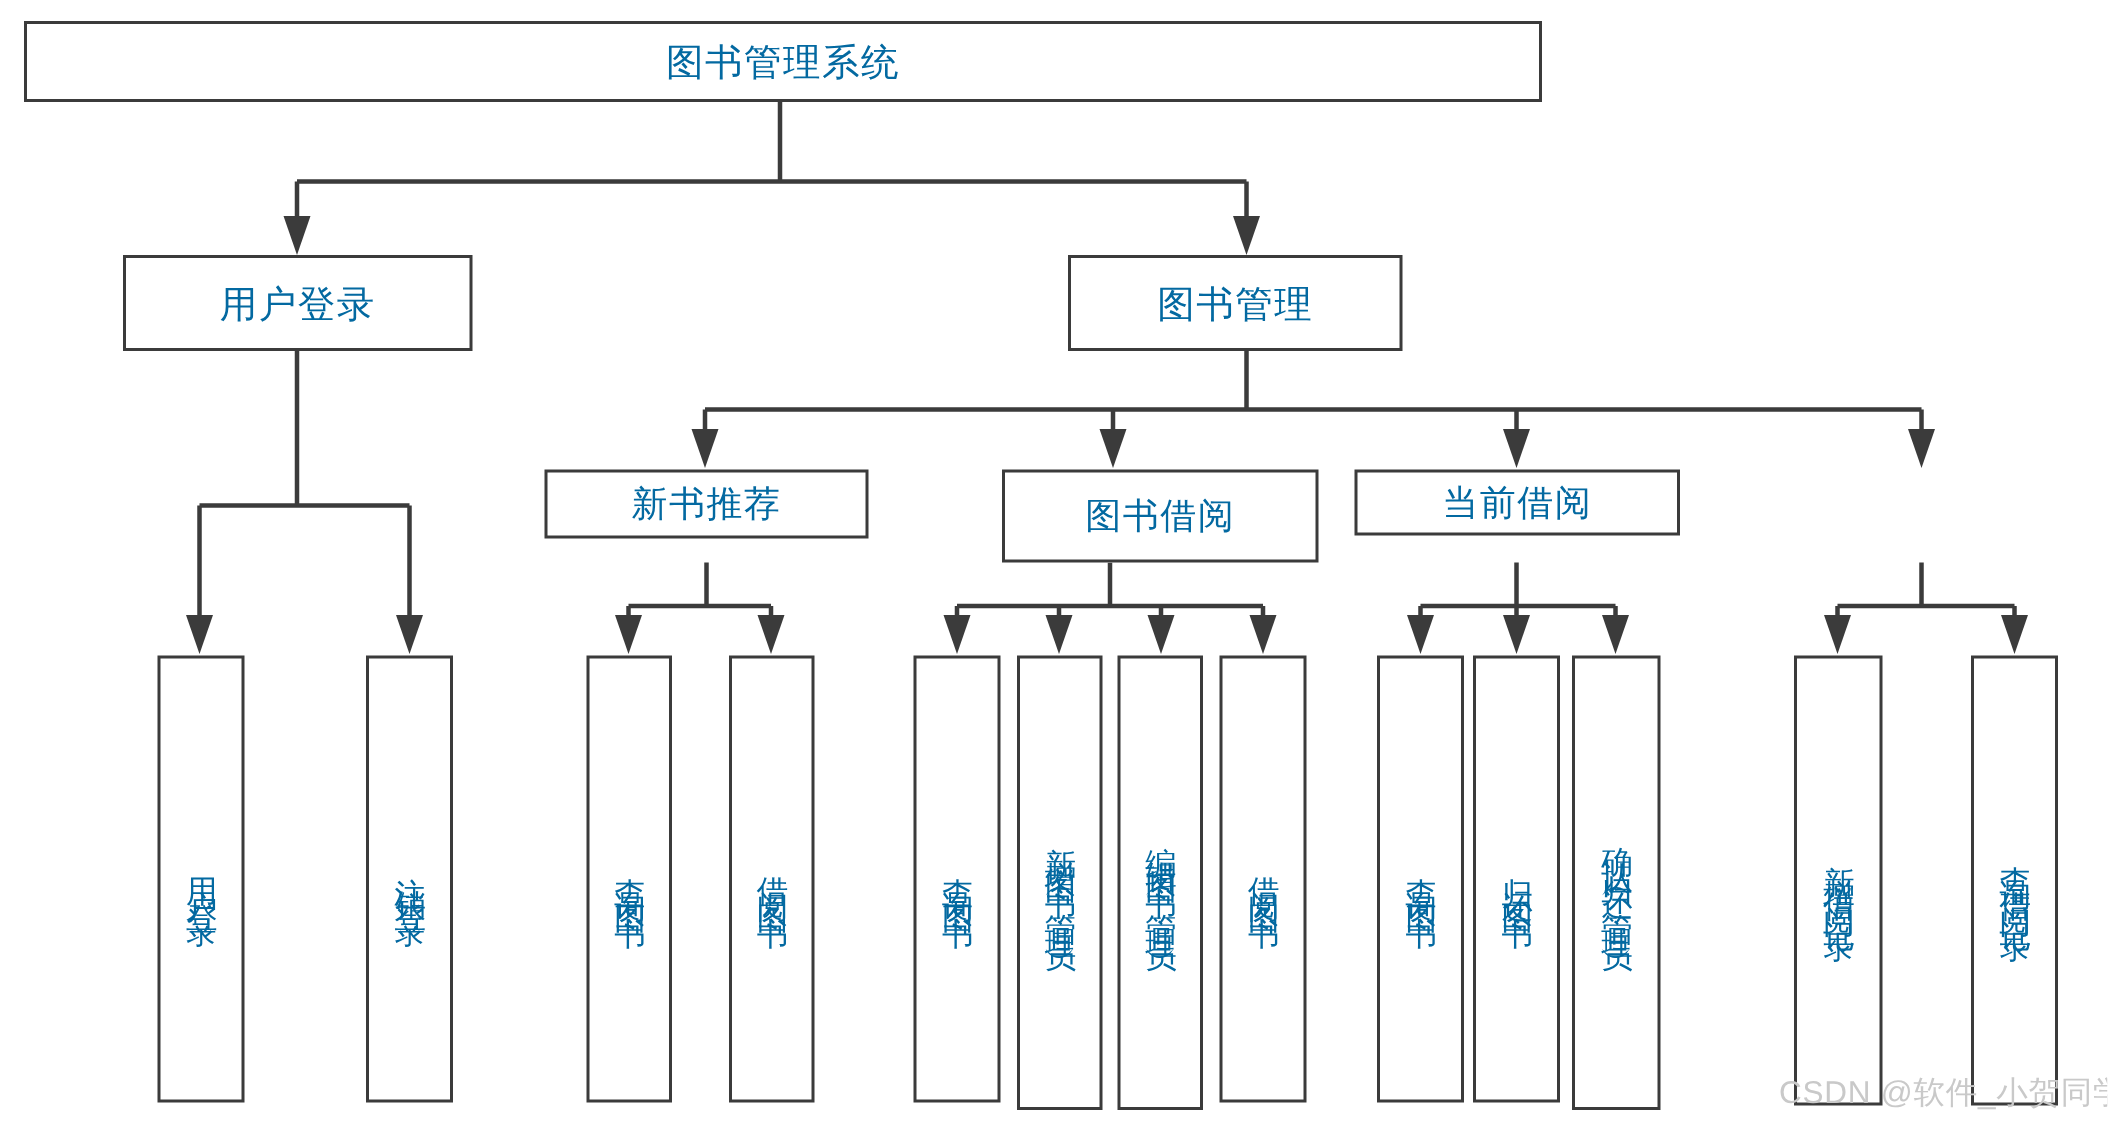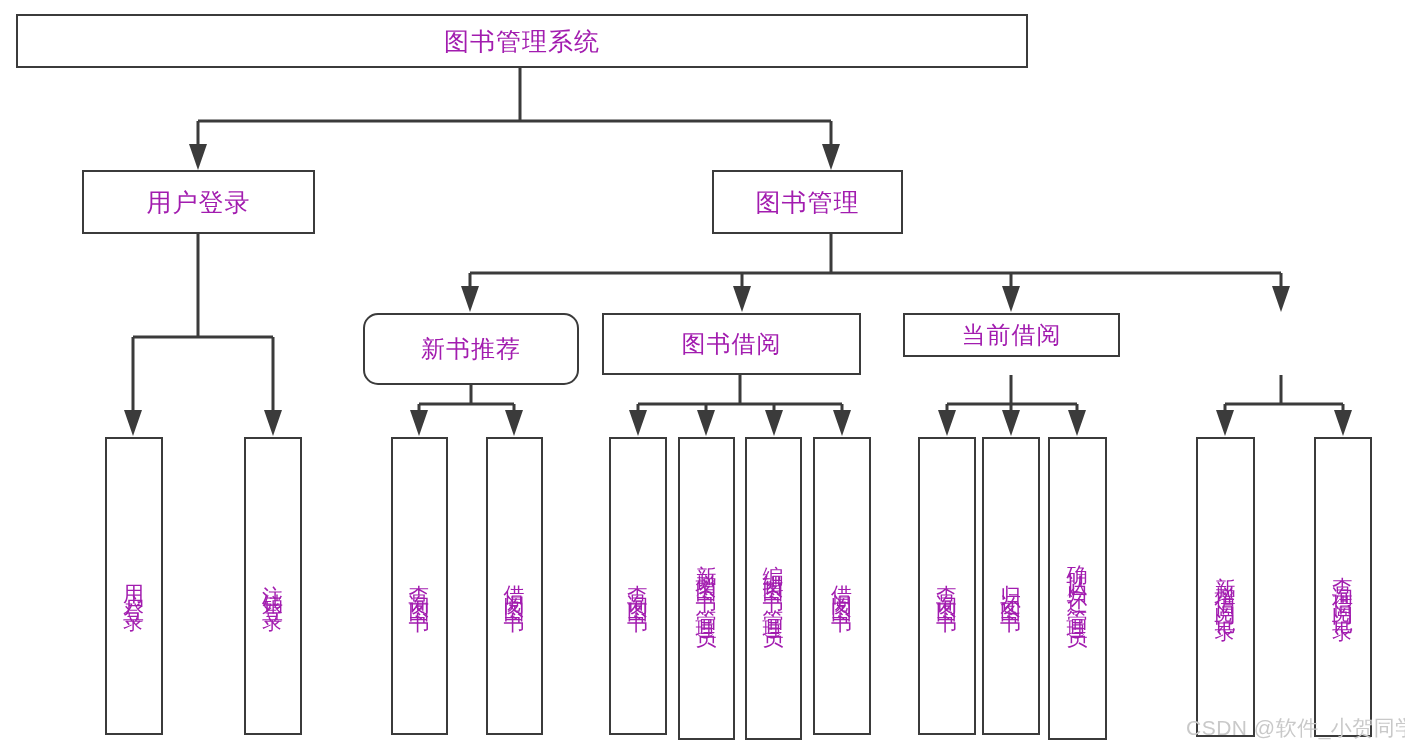--- a/index.html
+++ b/index.html
@@ -10,37 +10,37 @@
     font-family:"Liberation Sans","DejaVu Sans",sans-serif;
     overflow:hidden;
   }
   .wires{position:absolute;left:0;top:0;width:1405px;height:747px;}
   .node{
     position:absolute;
     box-sizing:border-box;
     border:2.5px solid #3b3b3b;
     background:#ffffff;
     display:flex;align-items:center;justify-content:center;
-    color:#a21caf;
+    color:#0369a1;
   }
   .node.h span{font-size:25px;letter-spacing:1px;white-space:nowrap;}
   .node.l3 span{font-size:24px;}
   .node.v span{
     writing-mode:vertical-rl;
     text-orientation:mixed;
     font-size:21px;
     letter-spacing:9px;
     line-height:1;
   }
   
   .n-root{left:16px;top:14px;width:1012px;height:54px;}
   .n-user-login{left:82px;top:170px;width:233px;height:64px;}
-  .n-book-mgmt{left:712px;top:170px;width:191px;height:64px;}
-  .n-new-book{left:363px;top:313px;width:216px;height:72px;border-radius:15px;}
-  .n-book-borrow{left:602px;top:313px;width:259px;height:62px;}
+  .n-book-mgmt{left:712px;top:170px;width:223px;height:64px;}
+  .n-new-book{left:363px;top:313px;width:216px;height:46px;}
+  .n-book-borrow{left:668px;top:313px;width:211px;height:62px;}
   .n-current-borrow{left:903px;top:313px;width:217px;height:44px;}
   .n-borrow-records{left:1173px;top:313px;width:217px;height:62px;}
   .n-leaf-user-login{left:105px;top:437px;width:58px;height:298px;}
   .n-leaf-logout{left:244px;top:437px;width:58px;height:298px;}
   .n-leaf-query-a{left:391px;top:437px;width:57px;height:298px;}
   .n-leaf-borrow-a{left:486px;top:437px;width:57px;height:298px;}
   .n-leaf-query-b{left:609px;top:437px;width:58px;height:298px;}
   .n-leaf-add-book{left:678px;top:437px;width:57px;height:303px;}
   .n-leaf-edit-book{left:745px;top:437px;width:57px;height:303px;}
   .n-leaf-borrow-b{left:813px;top:437px;width:58px;height:298px;}

